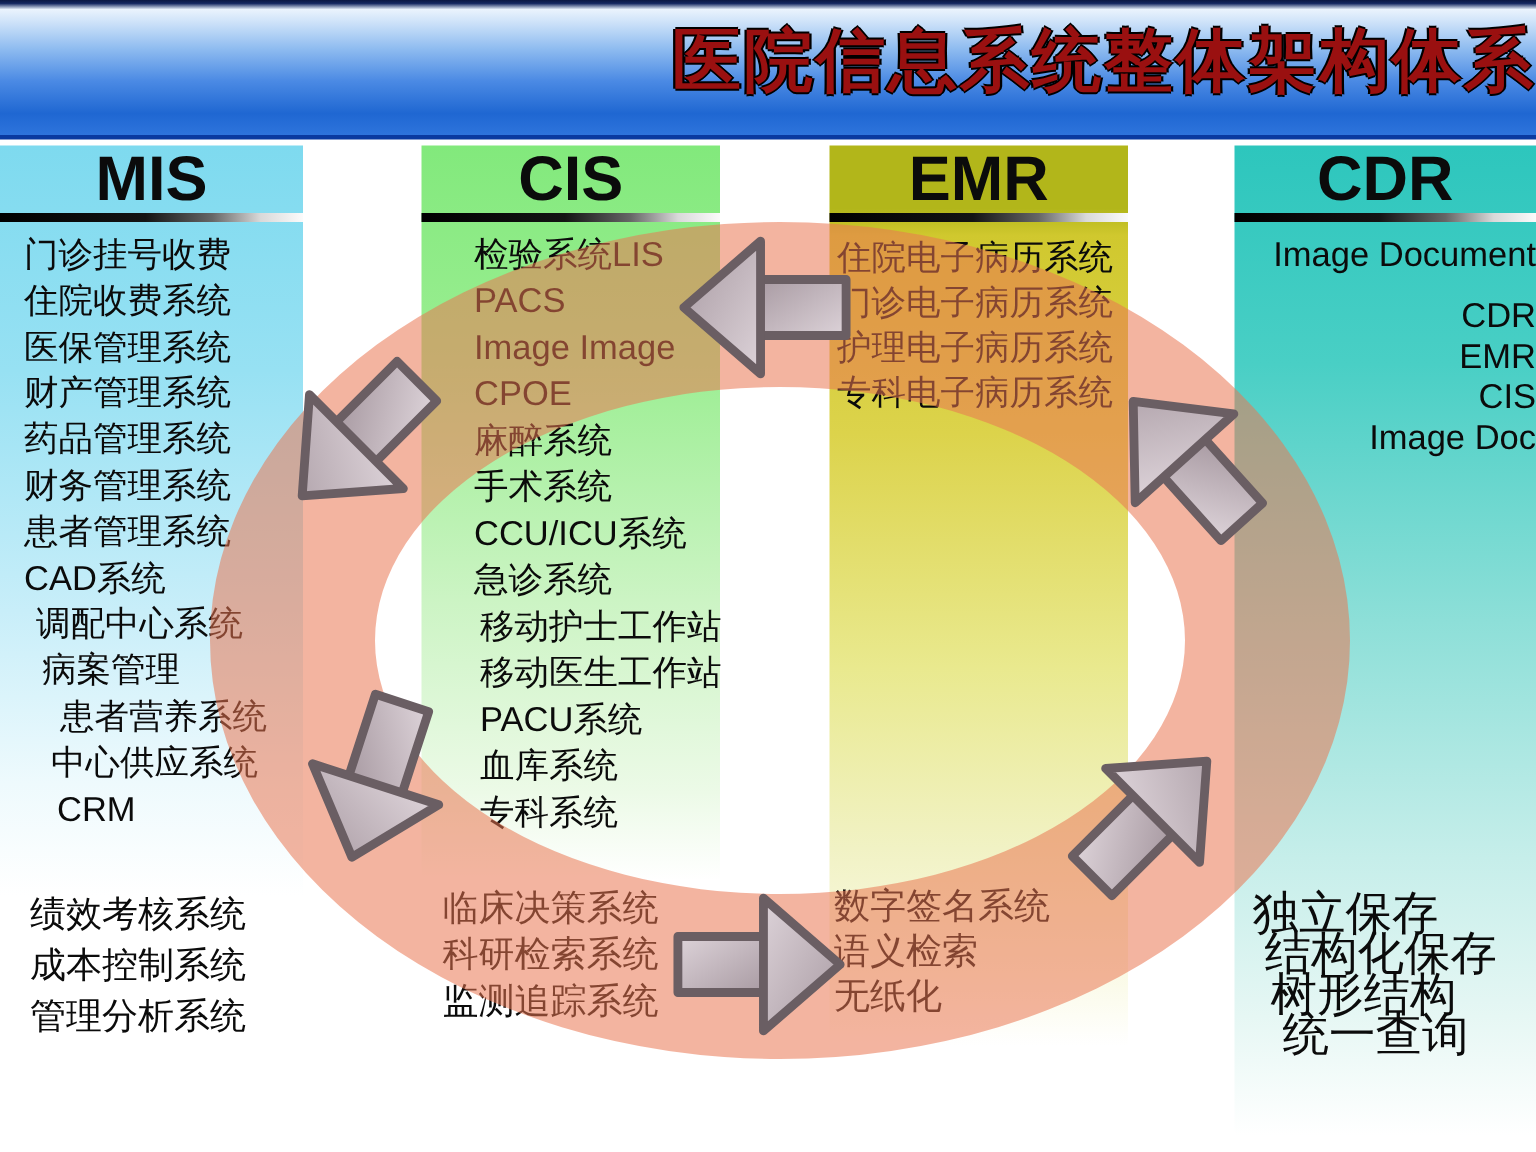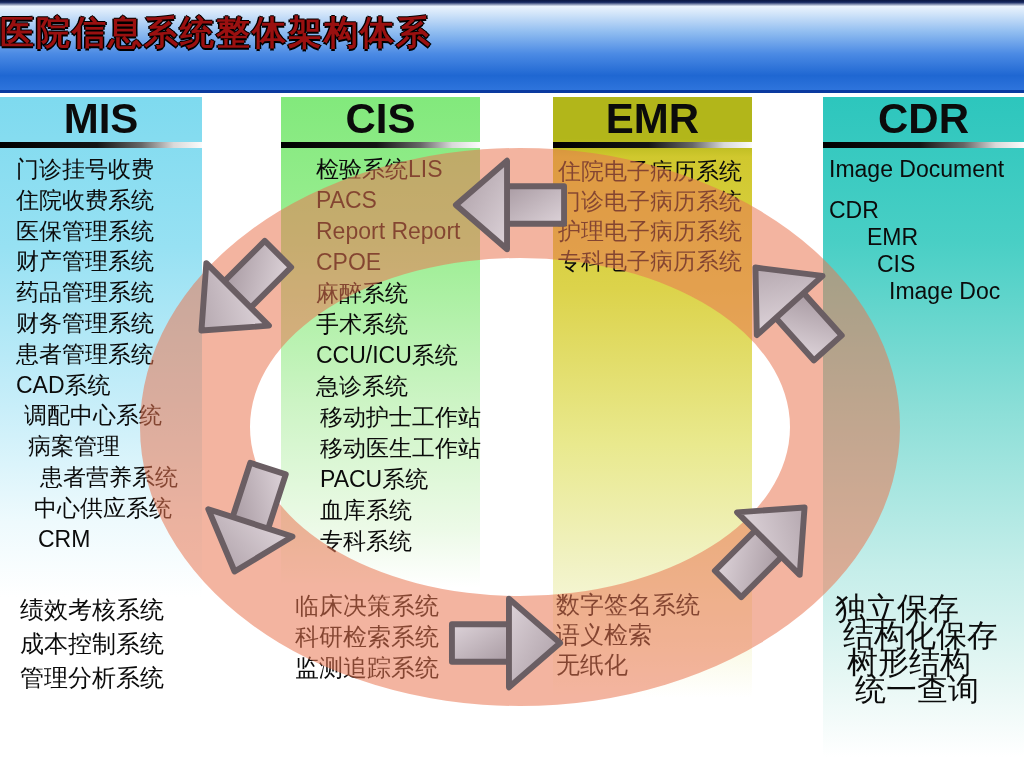--- a/index.html
+++ b/index.html
@@ -7,22 +7,22 @@
     position:relative;width:1024px;height:768px;overflow:hidden;background:#ffffff;
     font-family:"Liberation Sans","DejaVu Sans",sans-serif;
   }
   
   .title-bar{
     position:absolute;left:0;top:0;width:1024px;height:90px;
     background:linear-gradient(180deg,#0b1742 0%,#14265f 2.5%,#eaf3fd 7%,#cfe3f9 16%,#8fbcf0 36%,#4b8ae4 60%,#1f67d2 84%,#2e74dc 100%);
     border-bottom:3px solid #0a3aa0;
   }
   .title-text{
-    position:absolute;left:0;top:10px;width:100%;text-align:left;
-    font-size:34px;font-weight:bold;letter-spacing:2px;color:#9a1010;
+    position:absolute;left:0;top:10px;width:100%;text-align:right;
+    font-size:46px;font-weight:bold;letter-spacing:2px;color:#9a1010;
     text-shadow:-1.5px 0 #000,1.5px 0 #000,0 -1.5px #000,0 1.5px #000;
   }
   
   .col{position:absolute;top:97px;z-index:1;}
   .col-mis{left:0;width:202px;height:500px;
     background:linear-gradient(180deg,#7edaef 0%,#97e1f3 30%,#c8eef9 62%,#eefafd 85%,rgba(255,255,255,0) 100%);}
   .col-cis{left:281px;width:199px;height:490px;
     background:linear-gradient(180deg,#82e97c 0%,#9cee93 30%,#ccf4c4 62%,#ecfae7 88%,rgba(255,255,255,0) 100%);}
   .col-emr{left:553px;width:199px;height:600px;
     background:linear-gradient(180deg,#b2b61a 0%,#b2b61a 7%,#d0c82e 10%,#dcd34b 32%,#e9e98e 58%,#f1f2c4 78%,#fafae6 92%,rgba(255,255,255,0) 100%);}
@@ -45,21 +45,21 @@
   .col-mis .item:nth-child(11){text-align:center;}
   .col-mis .item:nth-child(12){padding-left:34px;}
   .col-mis .item:nth-child(13){padding-left:38px;}
   .col-mis .item:nth-child(14){padding-left:42px;font-weight:bold;}
   .col-cis .items{font-size:23px;line-height:31px;}
   .col-cis .item{padding-left:20px;margin-left:15px;}
   .col-cis .item:nth-child(n+9){padding-left:24px;}
   .col-emr .items{font-size:23px;line-height:30px;padding-top:8px;}
   .col-emr .item{padding-left:5px;}
   .col-cdr .items{font-size:23px;line-height:27px;padding-top:8px;}
-  .col-cdr .item{padding-left:6px;}
+  .col-cdr .item{padding-left:6px;text-align:right;}
   .col-cdr .item:nth-child(2){margin-top:14px;}
   .col-cdr .item:nth-child(3){padding-left:44px;}
   .col-cdr .item:nth-child(4){padding-left:54px;}
   .col-cdr .item:nth-child(5){padding-left:66px;}
   
   .bottom-group{position:absolute;z-index:2;color:#0b0b0b;white-space:nowrap;}
   .bg-mis{left:20px;top:593px;font-size:24px;line-height:34px;}
   .bg-cis{left:295px;top:590px;font-size:24px;line-height:31px;}
   .bg-emr{left:556px;top:590px;font-size:24px;line-height:30px;}
   .bg-cdr{left:835px;top:595px;font-size:31px;line-height:27px;}
@@ -112,21 +112,21 @@
         <div class="item">CRM</div>
       </div>
   </div>
 
   <div class="col col-cis">
     <div class="col-header">CIS</div>
     <div class="header-rule"></div>
     <div class="items">
         <div class="item">检验系统LIS</div>
         <div class="item">PACS</div>
-        <div class="item">Report Report</div>
+        <div class="item">Image Image</div>
         <div class="item">CPOE</div>
         <div class="item">麻醉系统</div>
         <div class="item">手术系统</div>
         <div class="item">CCU/ICU系统</div>
         <div class="item">急诊系统</div>
         <div class="item">移动护士工作站</div>
         <div class="item">移动医生工作站</div>
         <div class="item">PACU系统</div>
         <div class="item">血库系统</div>
         <div class="item">专科系统</div>

